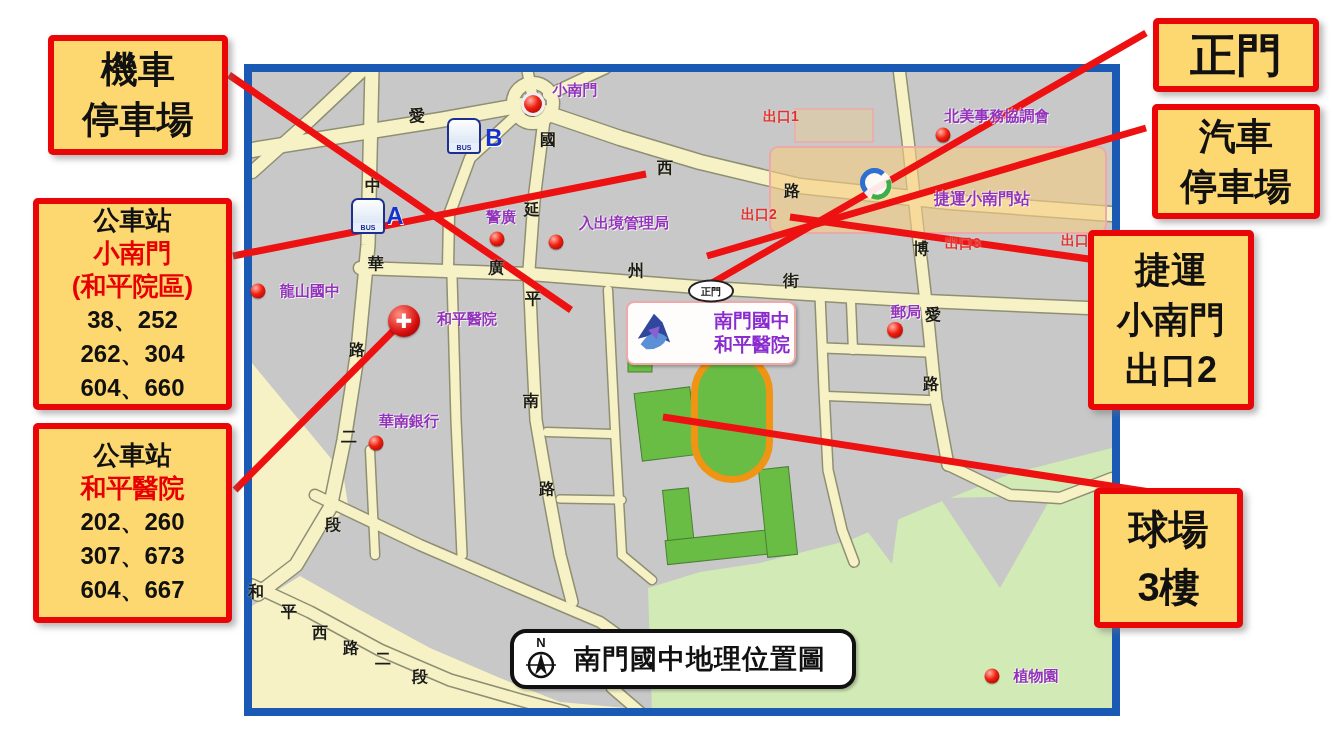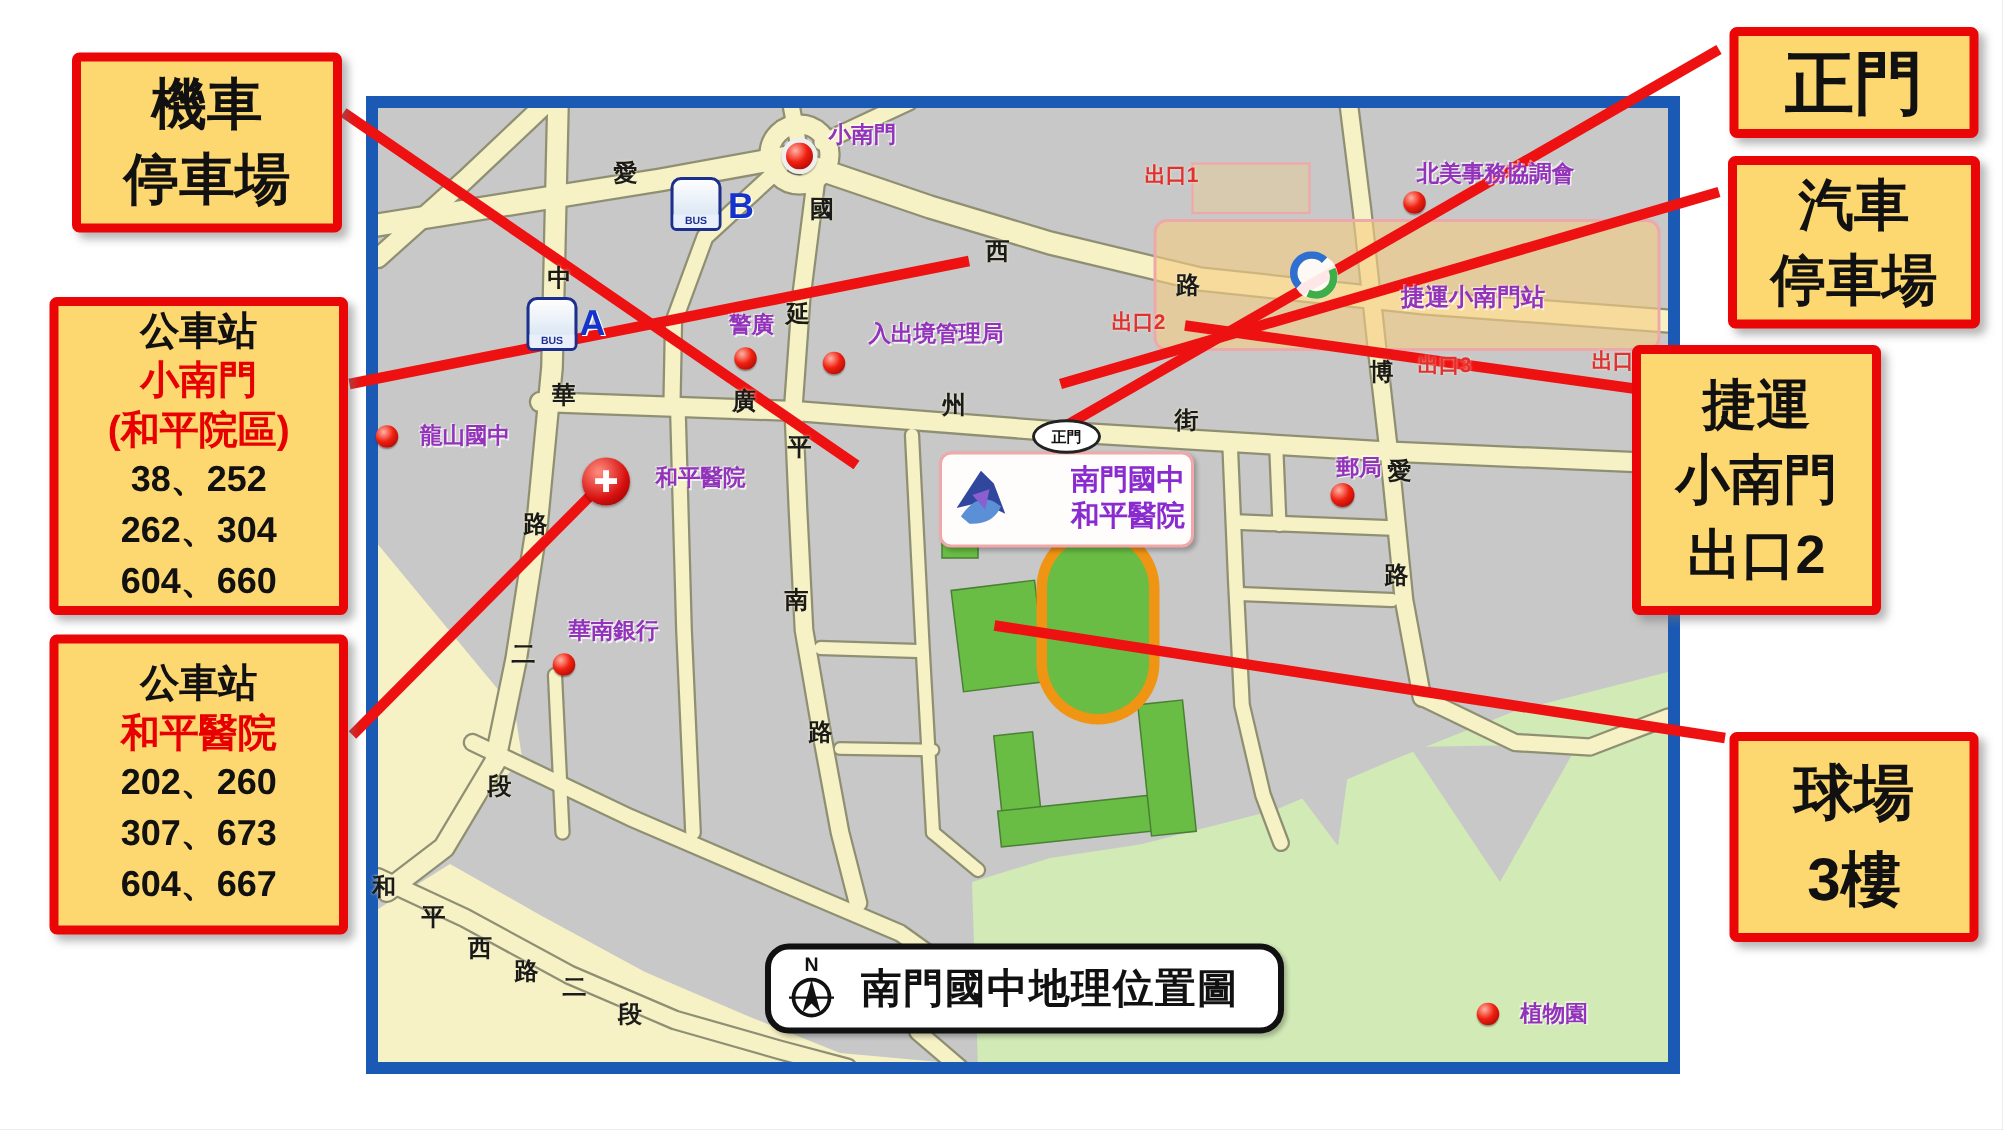--- a/index.html
+++ b/index.html
@@ -242,17 +242,17 @@
     <div class="k">汽車</div>
     <div class="k">停車場</div>
   </div>
 
   <div class="co mrt" style="left:1088px;top:230px;width:166px;height:180px;">
     <div class="k">捷運</div>
     <div class="k">小南門</div>
     <div class="k">出口2</div>
   </div>
 
-  <div class="co court" style="left:1153px;top:488px;width:166px;height:140px;">
+  <div class="co court" style="left:1094px;top:488px;width:149px;height:140px;">
     <div class="k">球場</div>
     <div class="k">3樓</div>
   </div>
 </div>
 
 </body></html>

